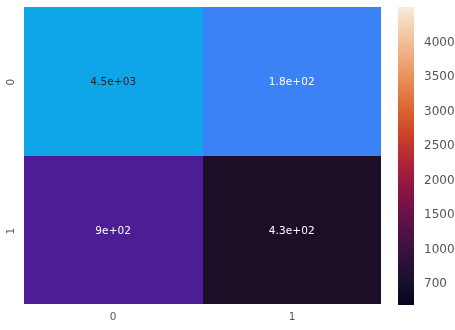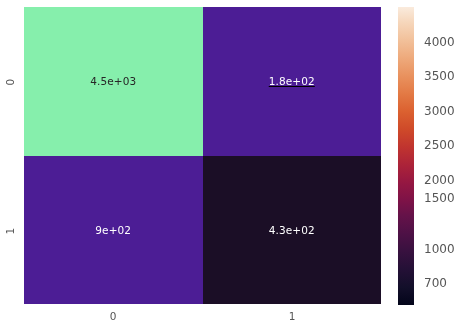--- a/index.html
+++ b/index.html
@@ -96,25 +96,25 @@
     white-space: nowrap;
   }
 </style>
 </head>
 <body>
 
 <div id="figure">
 
   <div id="heatmap-axes">
 
-    <div class="heat-cell" style="background:#86efac;">
+    <div class="heat-cell" style="background:#0ea5e9;">
       <span class="cell-annotation" style="color:#262626;">4.5e+03</span>
     </div>
 
-    <div class="heat-cell" style="background:#4c1d95;text-decoration:underline;">
+    <div class="heat-cell" style="background:#3b82f6;">
       <span class="cell-annotation" style="color:#ffffff;">1.8e+02</span>
     </div>
 
     <div class="heat-cell" style="background:#4c1d95;">
       <span class="cell-annotation" style="color:#ffffff;">9e+02</span>
     </div>
 
     <div class="heat-cell" style="background:#1b0e26;">
       <span class="cell-annotation" style="color:#ffffff;">4.3e+02</span>
     </div>
@@ -152,21 +152,21 @@
             #eeaa7c 83%,
             #f2c19b 89%,
             #f6d7bc 95%,
             #faebdd 100%);"></div>
   </div>
 
   <div class="cbar-tick-label" style="top:283px;">700</div>
 
   <div class="cbar-tick-label" style="top:249px;">1000</div>
 
-  <div class="cbar-tick-label" style="top:198px;">1500</div>
+  <div class="cbar-tick-label" style="top:214px;">1500</div>
 
   <div class="cbar-tick-label" style="top:180px;">2000</div>
 
   <div class="cbar-tick-label" style="top:145px;">2500</div>
 
   <div class="cbar-tick-label" style="top:111px;text-align:center;">3000</div>
 
   <div class="cbar-tick-label" style="top:76px;">3500</div>
 
   <div class="cbar-tick-label" style="top:42px;">4000</div>

